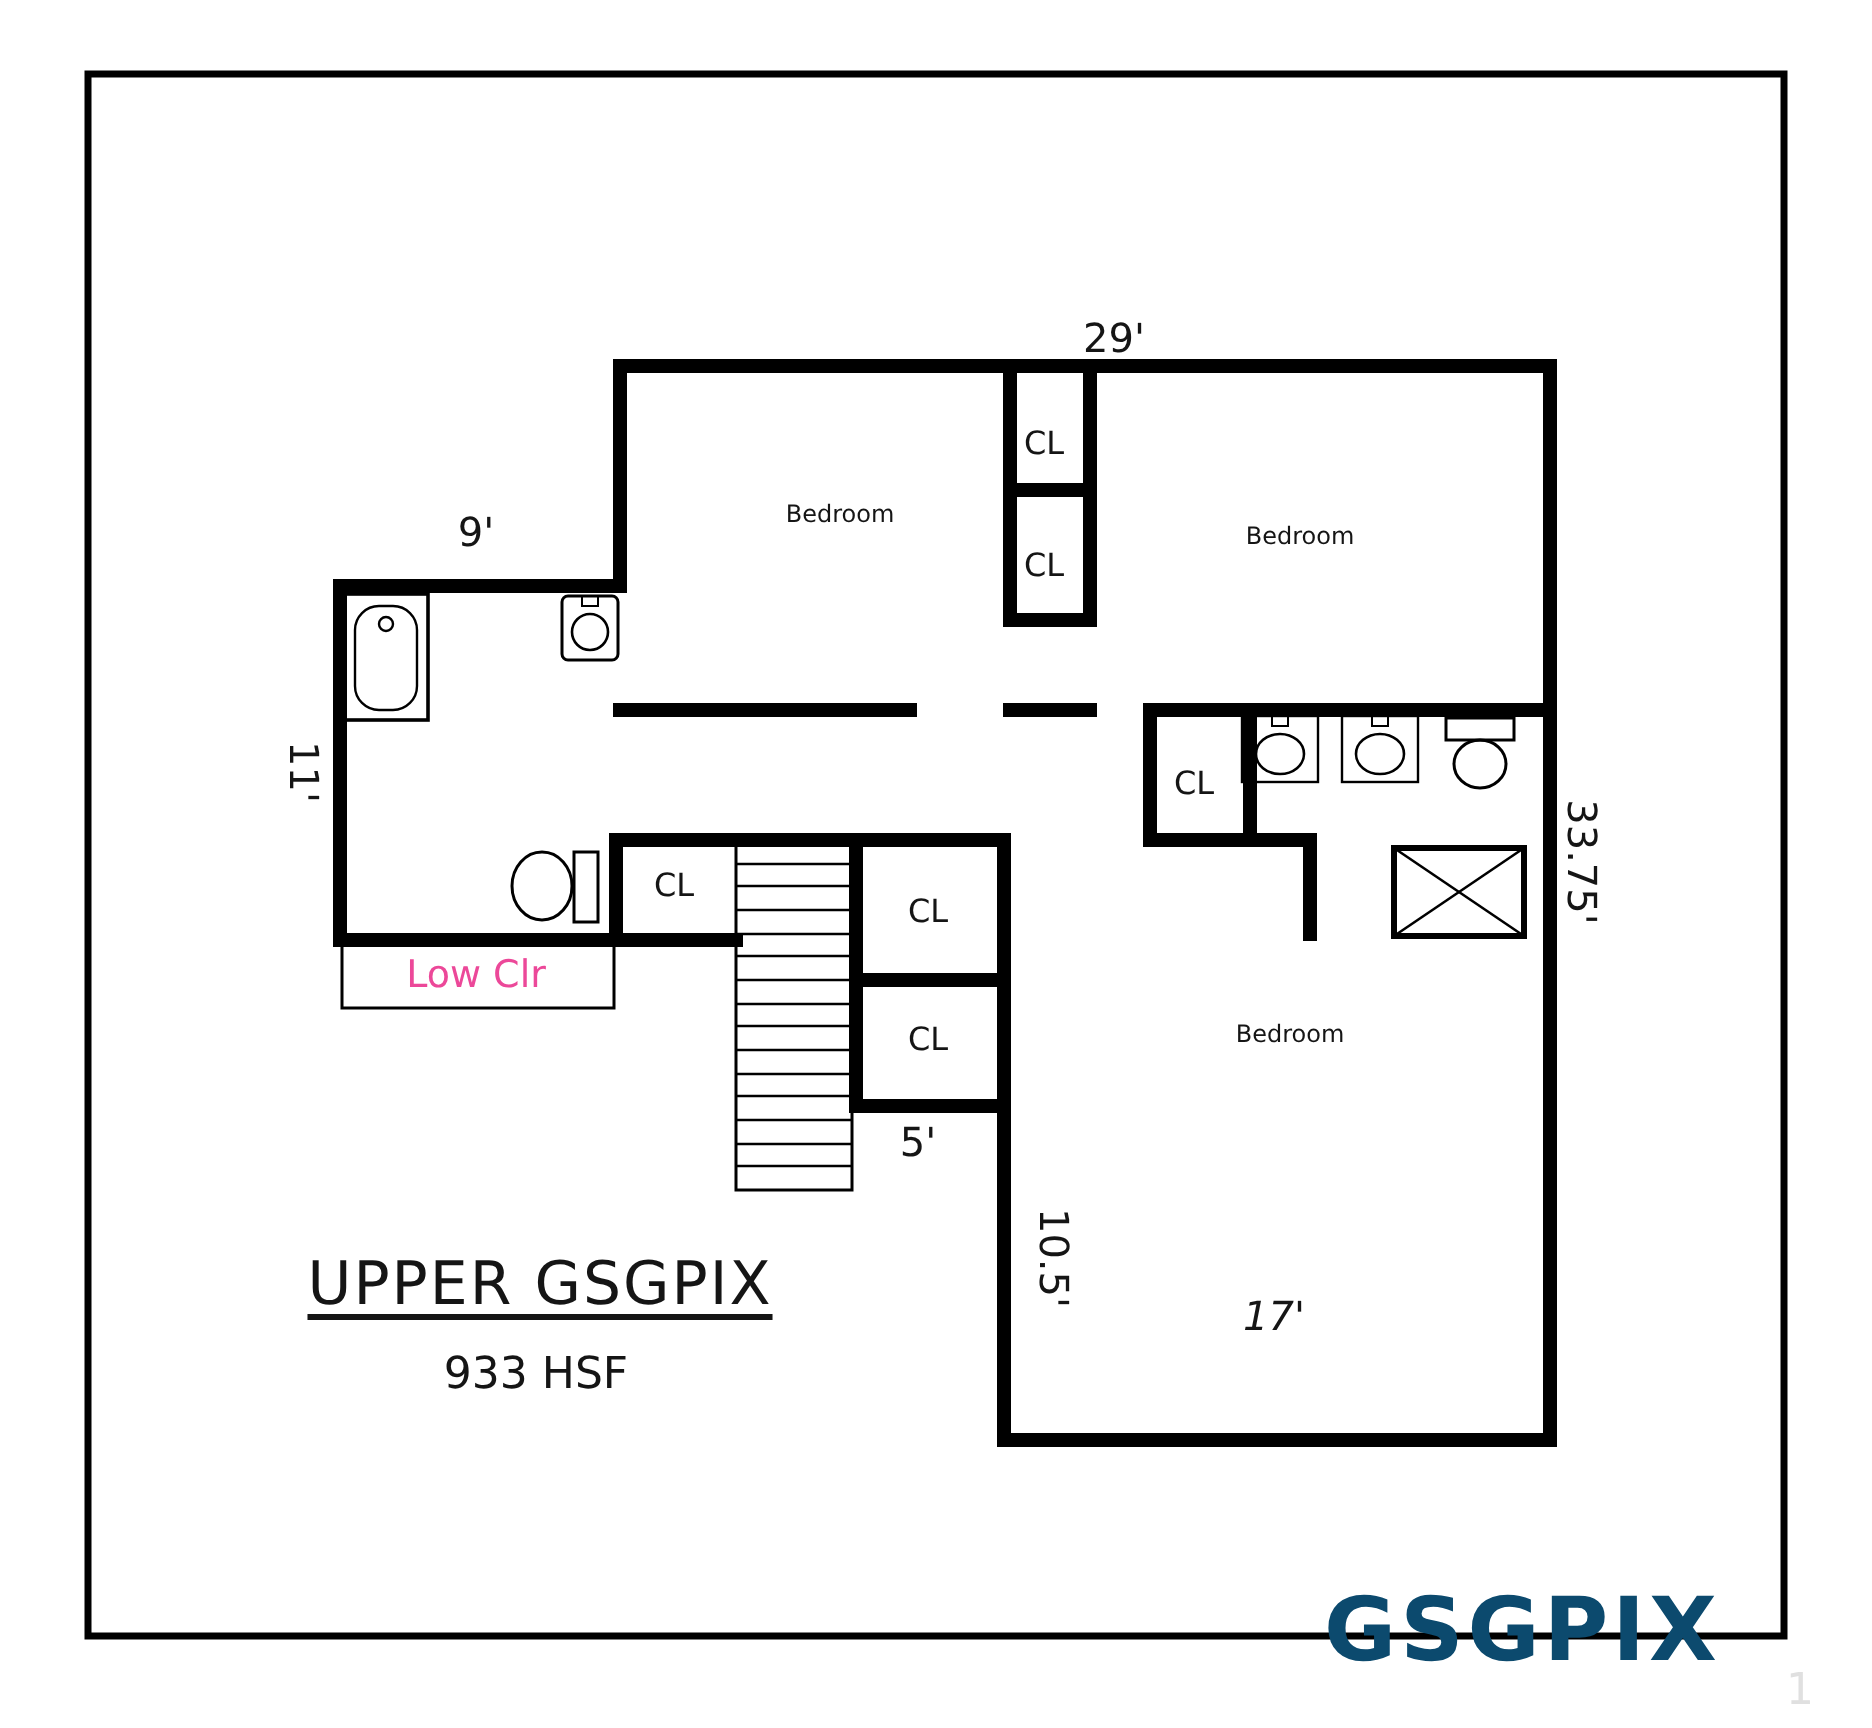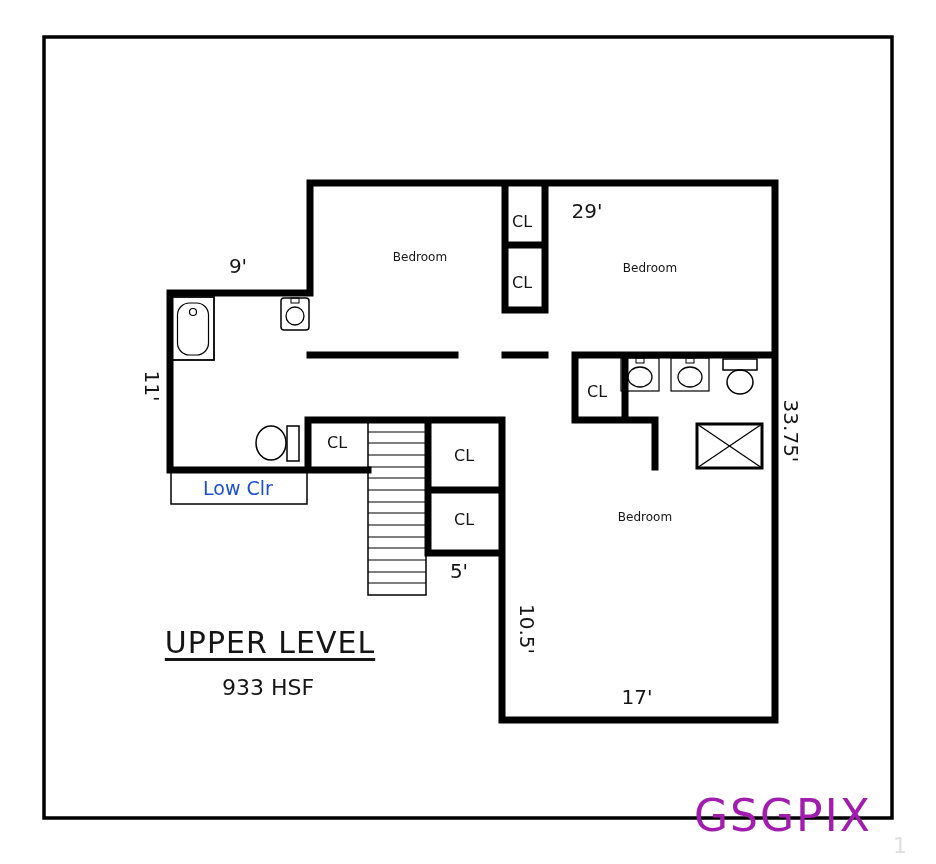--- a/index.html
+++ b/index.html
@@ -16,37 +16,36 @@
     position:absolute;
     transform:translate(-50%,-50%);
     white-space:nowrap;
     color:#151515;
     line-height:1;
   }
   .lbl.v{transform:translate(-50%,-50%) rotate(90deg);}
   .dim{font-size:20px;}
   .room{font-size:12px;}
   .cl{font-size:16px;}
-  .lowclr{font-size:19px;color:#1d4ed8;}
+  .lowclr{font-size:19px;color:#ec4899;}
   .plan-title{
     font-size:30px;
     letter-spacing:1px;
     text-decoration:underline;
     text-underline-offset:5px;
   }
   .plan-sub{font-size:22px;}
   .wm{
     position:absolute;
     left:662px;top:790px;
     font-size:44px;
-    font-weight:400;
+    font-weight:700;
     letter-spacing:2px;
-    color:#a21caf;
+    color:#0c4a6e;
     white-space:nowrap;
-    margin-left:32px;
   }
   .wm-corner{
     position:absolute;
     left:893px;top:833px;
     font-size:22px;
     color:#e0e0e0;
   }
 </style>
 </head>
 <body>
@@ -121,39 +120,39 @@
       <ellipse cx="740" cy="382" rx="13" ry="12" stroke-width="1.5"></ellipse>
     </g>
 
     <g fill="none" stroke="#000">
       <rect x="697" y="424" width="65" height="44" stroke-width="3"></rect>
       <line x1="697" y1="424" x2="762" y2="468" stroke-width="1.3"></line>
       <line x1="762" y1="424" x2="697" y2="468" stroke-width="1.3"></line>
     </g>
   </svg>
 
-  <div class="lbl dim" style="left:587px;top:169px;margin-top:42px;">29'</div>
+  <div class="lbl dim" style="left:557px;top:169px;">29'</div>
   <div class="lbl dim" style="left:238px;top:266px;">9'</div>
   <div class="lbl dim v" style="left:152px;top:386px;">11'</div>
   <div class="lbl dim v" style="left:791px;top:431px;">33.75'</div>
   <div class="lbl dim v" style="left:527px;top:629px;">10.5'</div>
-  <div class="lbl dim" style="left:637px;top:697px;">17'</div>
+  <div class="lbl dim" style="left:637px;top:658px;font-style:italic;">17'</div>
   <div class="lbl dim" style="left:459px;top:571px;">5'</div>
 
   <div class="lbl room" style="left:420px;top:257px;">Bedroom</div>
   <div class="lbl room" style="left:650px;top:268px;">Bedroom</div>
   <div class="lbl room" style="left:645px;top:517px;">Bedroom</div>
   <div class="lbl lowclr" style="left:238px;top:488px;">Low Clr</div>
 
   <div class="lbl cl" style="left:522px;top:222px;">CL</div>
   <div class="lbl cl" style="left:522px;top:283px;">CL</div>
   <div class="lbl cl" style="left:337px;top:443px;">CL</div>
   <div class="lbl cl" style="left:464px;top:456px;">CL</div>
   <div class="lbl cl" style="left:464px;top:520px;">CL</div>
   <div class="lbl cl" style="left:597px;top:392px;">CL</div>
 
-  <div class="lbl plan-title" style="left:270px;top:643px;">UPPER LEVEL</div>
+  <div class="lbl plan-title" style="left:270px;top:643px;">UPPER GSGPIX</div>
   <div class="lbl plan-sub" style="left:268px;top:688px;">933 HSF</div>
 
   <div class="wm">GSGPIX</div>
   <div class="wm-corner">1</div>
 
 </div>
 
 </body></html>

